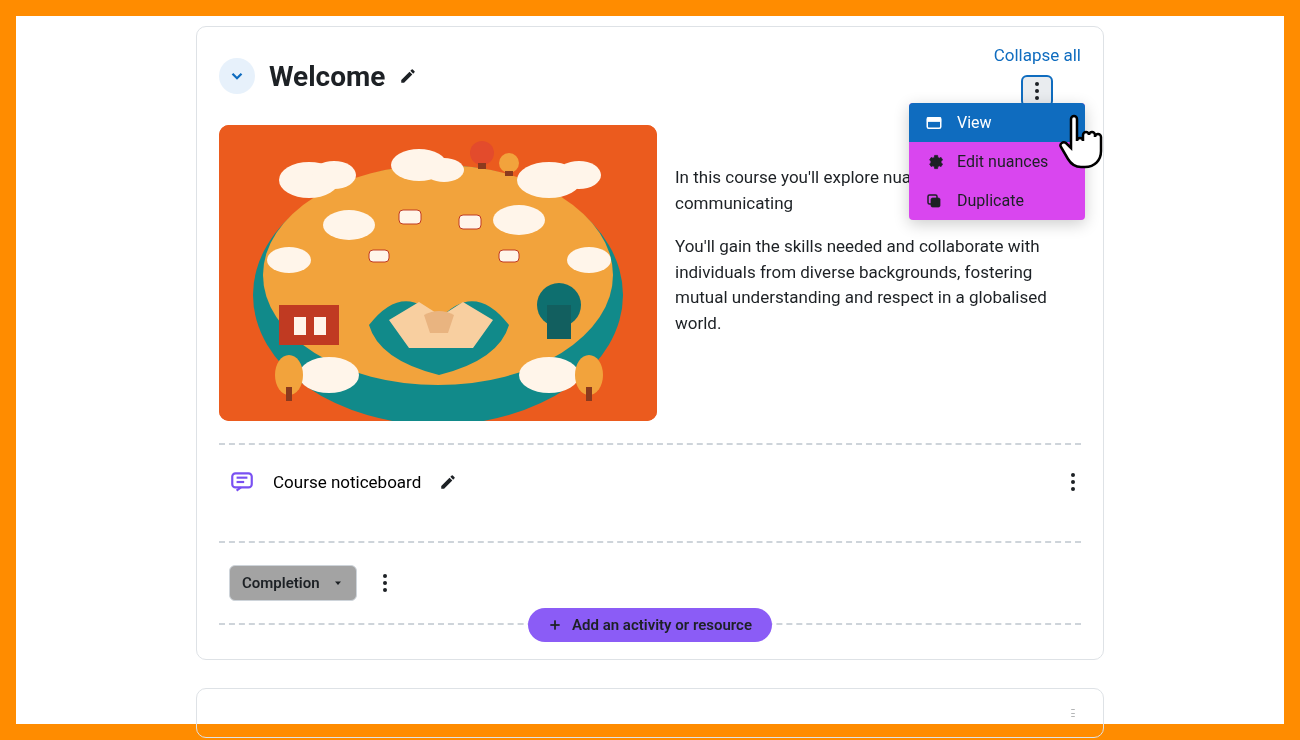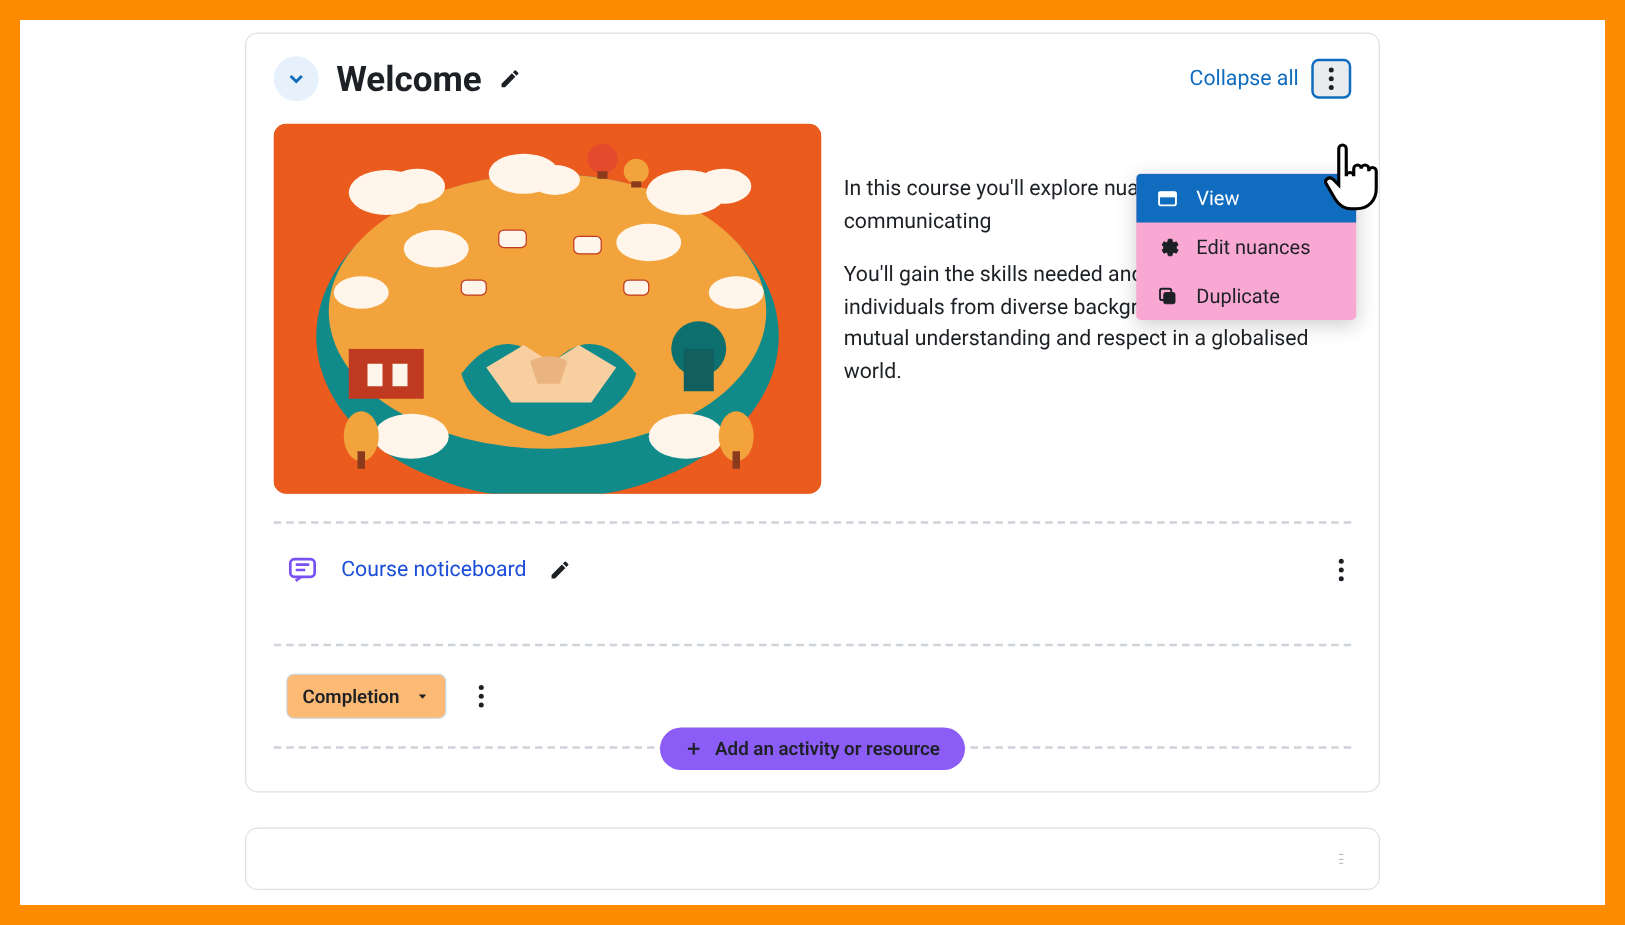--- a/index.html
+++ b/index.html
@@ -7,47 +7,47 @@
   .frame { background: #ff8c00; padding: 16px; width: 1300px; height: 740px; }
   .inner { background: #ffffff; width: 100%; height: 100%; padding: 10px 180px 0 180px; position: relative; }
   .card { border: 1px solid #dee2e6; border-radius: 10px; background: #ffffff; padding: 18px 22px 0 22px; position: relative; }
   .card-top { display: flex; align-items: center; justify-content: space-between; }
   .title-area { display: flex; align-items: center; gap: 14px; }
   .chevron-btn { width: 36px; height: 36px; border-radius: 50%; background: #e7f1fb; display: flex; align-items: center; justify-content: center; cursor: pointer; }
   .chevron-btn svg { width: 18px; height: 18px; stroke: #0f6cbf; fill: none; stroke-width: 3; }
   .card-title { font-size: 28px; font-weight: 700; }
   .edit-icon { width: 18px; height: 18px; display: inline-flex; align-items: center; justify-content: center; cursor: pointer; }
   .edit-icon svg, .edit-icon-sm svg { fill: #1d2125; }
-  .top-right { display: flex; align-items: center; gap: 10px; }
+  .top-right { display: flex; align-items: center; gap: 10px; flex-direction: column; }
   .collapse-link { color: #0f6cbf; font-size: 17px; cursor: pointer; }
   .kebab-box { width: 32px; height: 32px; border-radius: 6px; background: #e9ecef; border: 2px solid #0f6cbf; display: flex; align-items: center; justify-content: center; cursor: pointer; position: relative; }
   .kebab { display: flex; flex-direction: column; gap: 3px; }
   .kebab span { width: 4px; height: 4px; border-radius: 50%; background: #1d2125; }
   .content-row { display: flex; gap: 18px; margin-top: 18px; align-items: flex-start; }
   .illustration { width: 438px; height: 296px; border-radius: 10px; background: #eb5b1e; flex-shrink: 0; overflow: hidden; position: relative; }
   .illus-bg { position:absolute; inset:0; }
   .desc { font-size: 17px; line-height: 1.5; color: #1d2125; flex: 1; padding-top: 40px; }
   .desc p { margin: 0 0 18px 0; }
   .divider { border-top: 2px dashed #ced4da; margin-top: 22px; }
   .activity-row { display: flex; align-items: center; justify-content: space-between; padding: 22px 0 22px 10px; }
   .activity-left { display: flex; align-items: center; gap: 18px; }
   .activity-icon { width: 26px; height: 26px; display: flex; align-items: center; justify-content: center; }
-  .activity-link { color: #1d4ed8; font-size: 17px; cursor: pointer; }
+  .activity-link { color: #000000; font-size: 17px; cursor: pointer; }
   .activity-right { display: flex; align-items: center; gap: 20px; }
   .edit-icon-sm { width: 18px; height: 18px; display: inline-flex; cursor: pointer; }
-  .completion-btn { border: 1px solid #ced4da; border-radius: 6px; padding: 8px 12px; font-size: 15px; font-weight: 600; display: flex; align-items: center; gap: 12px; cursor: pointer; background: #fdba74; }
+  .completion-btn { border: 1px solid #ced4da; border-radius: 6px; padding: 8px 12px; font-size: 15px; font-weight: 600; display: flex; align-items: center; gap: 12px; cursor: pointer; background: #a3a3a3; }
   .completion-btn svg { width: 12px; height: 12px; fill: #1d2125; }
   .kebab-plain { cursor: pointer; display: flex; flex-direction: column; gap: 3px; padding: 6px; }
   .kebab-plain span { width: 4px; height: 4px; border-radius: 50%; background: #1d2125; }
   .add-row { border-top: 2px dashed #ced4da; display: flex; justify-content: center; padding: 0; }
   .add-btn { transform: translateY(-50%); background: #8b5cf6; border-radius: 20px; padding: 8px 20px; font-size: 15px; font-weight: 600; display: flex; align-items: center; gap: 10px; cursor: pointer; }
   .add-btn svg { width: 14px; height: 14px; fill: #1d2125; }
   .second-card { border: 1px solid #dee2e6; border-radius: 10px; margin-top: 28px; height: 50px; padding: 14px 22px; display: flex; justify-content: space-between; }
   
-  .dropdown { position: absolute; top: 76px; right: 18px; width: 176px; background: #f9a8d4; border-radius: 4px; box-shadow: 0 4px 16px rgba(0,0,0,0.2); overflow: hidden; z-index: 50; margin-top: 36px; }
+  .dropdown { position: absolute; top: 76px; right: 18px; width: 176px; background: #d946ef; border-radius: 4px; box-shadow: 0 4px 16px rgba(0,0,0,0.2); overflow: hidden; z-index: 50; }
   .dd-item { display: flex; align-items: center; gap: 14px; padding: 10px 16px; font-size: 16px; cursor: pointer; }
   .dd-item.active { background: #0f6cbf; color: #ffffff; }
   .dd-item svg { width: 18px; height: 18px; }
   .dd-item.active svg { fill: #ffffff; stroke: #ffffff; }
   .dd-item:not(.active) svg { fill: #1d2125; stroke: #1d2125; }
   
   .cursor { position: absolute; top: 86px; right: -6px; z-index: 60; width: 50px; height: 60px; pointer-events: none; }
 </style>
 </head>
 <body>

